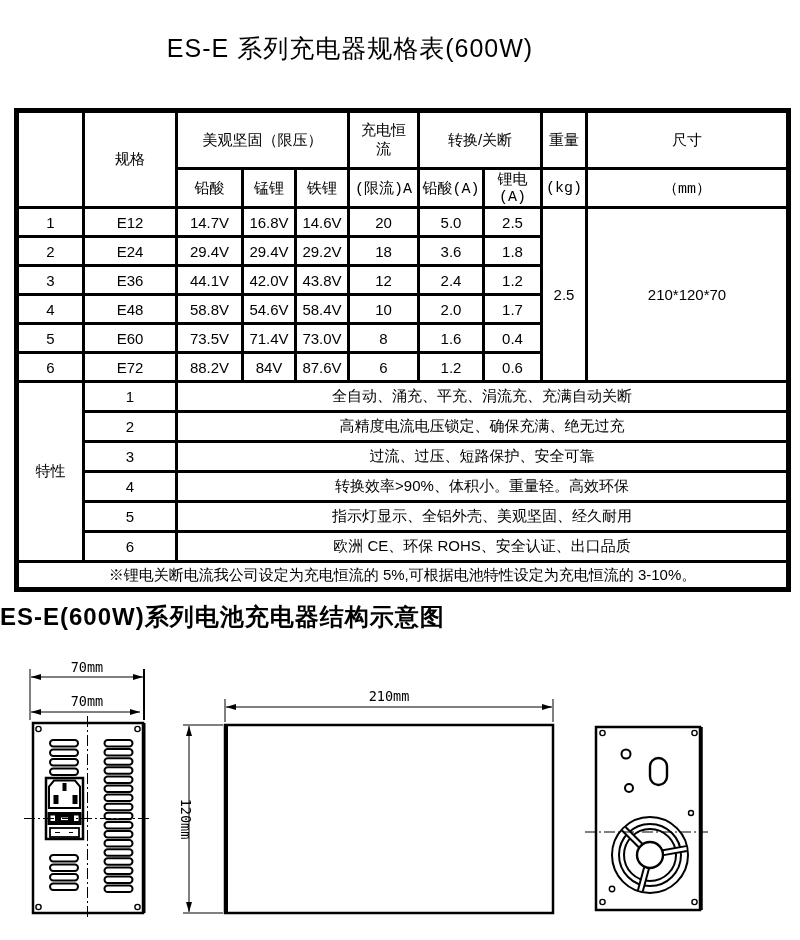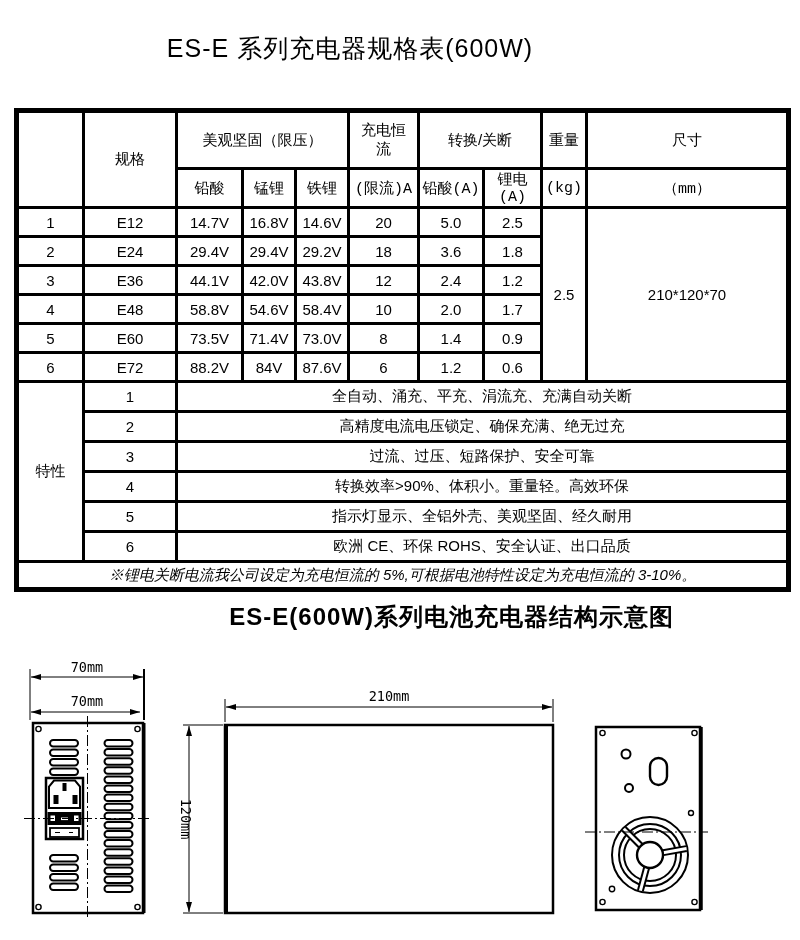--- a/index.html
+++ b/index.html
@@ -1,34 +1,34 @@
 <!DOCTYPE html>
 <html><head>
 <meta charset="utf-8">
 <style>
   * { margin:0; padding:0; box-sizing:border-box; }
   html,body { width:800px; height:940px; background:#ffffff; font-family:"Liberation Sans", sans-serif; color:#000; }
   body { position:relative; overflow:hidden; }
 
   .title1 { position:absolute; top:32px; left:0; width:700px; text-align:center;
             font-size:25px; font-weight:normal; letter-spacing:1px; }
-  .title2 { position:absolute; top:601px; left:0; width:674px; text-align:right;
+  .title2 { position:absolute; top:601px; left:0; width:674px; text-align:left;
             font-size:24px; font-weight:bold; letter-spacing:1px; }
 
   table.spec { position:absolute; top:108px; left:14px; width:772px;
                border-collapse:collapse; table-layout:fixed;
                border:5px solid #000; }
   table.spec td { border:3px solid #000; text-align:center; vertical-align:middle;
                   font-size:15px; padding:0; overflow:hidden; }
   td.hdr { font-size:16px; }
   td.hdr .wrapnarrow { display:inline-block; width:52px; line-height:1.25; }
   td.sub { font-size:15px;font-family:Liberation Mono, monospace; }
   td.feat-text { text-align:left; padding-left:5px; font-size:17px;margin-top:10px; }
   td.feat-label { font-size:16px;margin-top:21px; }
-  td.note-cell { text-align:left; padding-left:3px; font-size:15.5px;font-style:italic; }
+  td.note-cell { text-align:left; padding-left:3px; font-size:15.5px; }
   td.model { font-size:15px; }
 
   .diagram-svg { position:absolute; top:650px; left:0; }
   .dimtext { font-family:"DejaVu Sans Mono", monospace; font-size:13.5px; fill:#000; }
 </style>
 </head>
 <body>
 
 <div class="title1">ES-E 系列充电器规格表(600W)</div>
 
@@ -108,22 +108,22 @@
     <td>2.0</td>
     <td>1.7</td>
   </tr>
   <tr style="height:29px">
     <td>5</td>
     <td class="model">E60</td>
     <td>73.5V</td>
     <td>71.4V</td>
     <td>73.0V</td>
     <td>8</td>
-    <td>1.4</td>
-    <td>0.9</td>
+    <td>1.6</td>
+    <td>0.4</td>
   </tr>
   <tr style="height:29px">
     <td>6</td>
     <td class="model">E72</td>
     <td>88.2V</td>
     <td>84V</td>
     <td>87.6V</td>
     <td>6</td>
     <td>1.2</td>
     <td>0.6</td>

